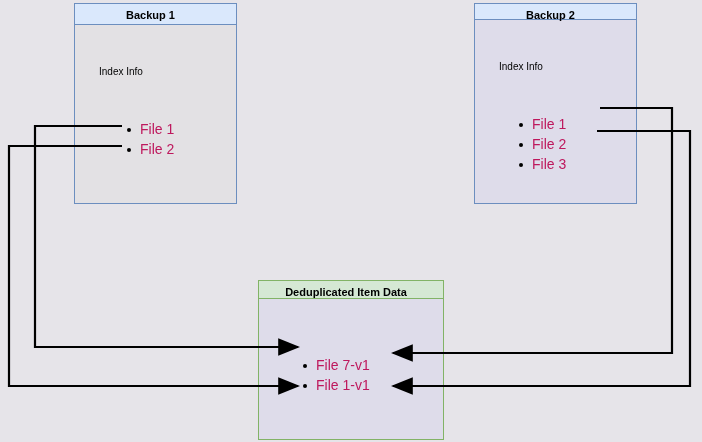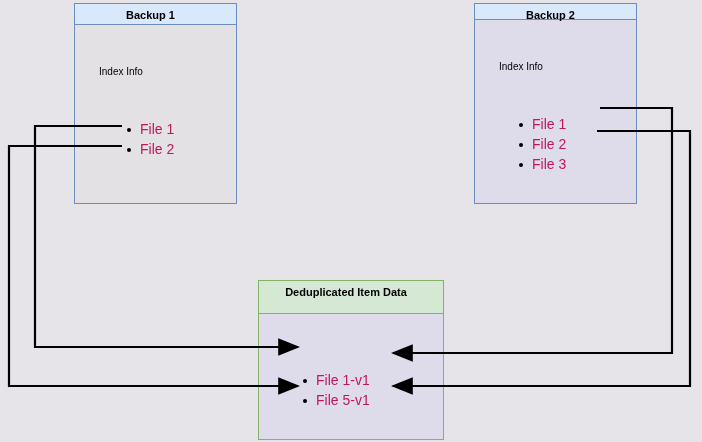--- a/index.html
+++ b/index.html
@@ -86,21 +86,21 @@
     left: 258px;
     top: 280px;
     width: 186px;
     height: 160px;
     border: 1px solid #82b366;
     background: #dedcea;
   }
   #dedup .hdr {
     background: #d5e8d4;
     border-bottom: 1px solid #82b366;
-    height: 33px;
+    height: 18px;
   }
   #dedup .body { height: 137px; }
 
   .index-label {
     position: absolute;
     font-size: 10px;
     color: #000;
     white-space: nowrap;
   }
   #backup1 .index-label { left: 24px; top: 41px; }
@@ -179,19 +179,19 @@
         <li>File 2</li>
         <li>File 3</li>
       </ul>
     </div>
   </div>
 
   <div class="node" id="dedup">
     <div class="hdr">Deduplicated Item Data</div>
     <div class="body">
       <ul class="filelist">
+        <li>File 7-v1</li>
         <li>File 1-v1</li>
-        <li>File 5-v1</li>
       </ul>
     </div>
   </div>
 
 </div>
 
 </body></html>

